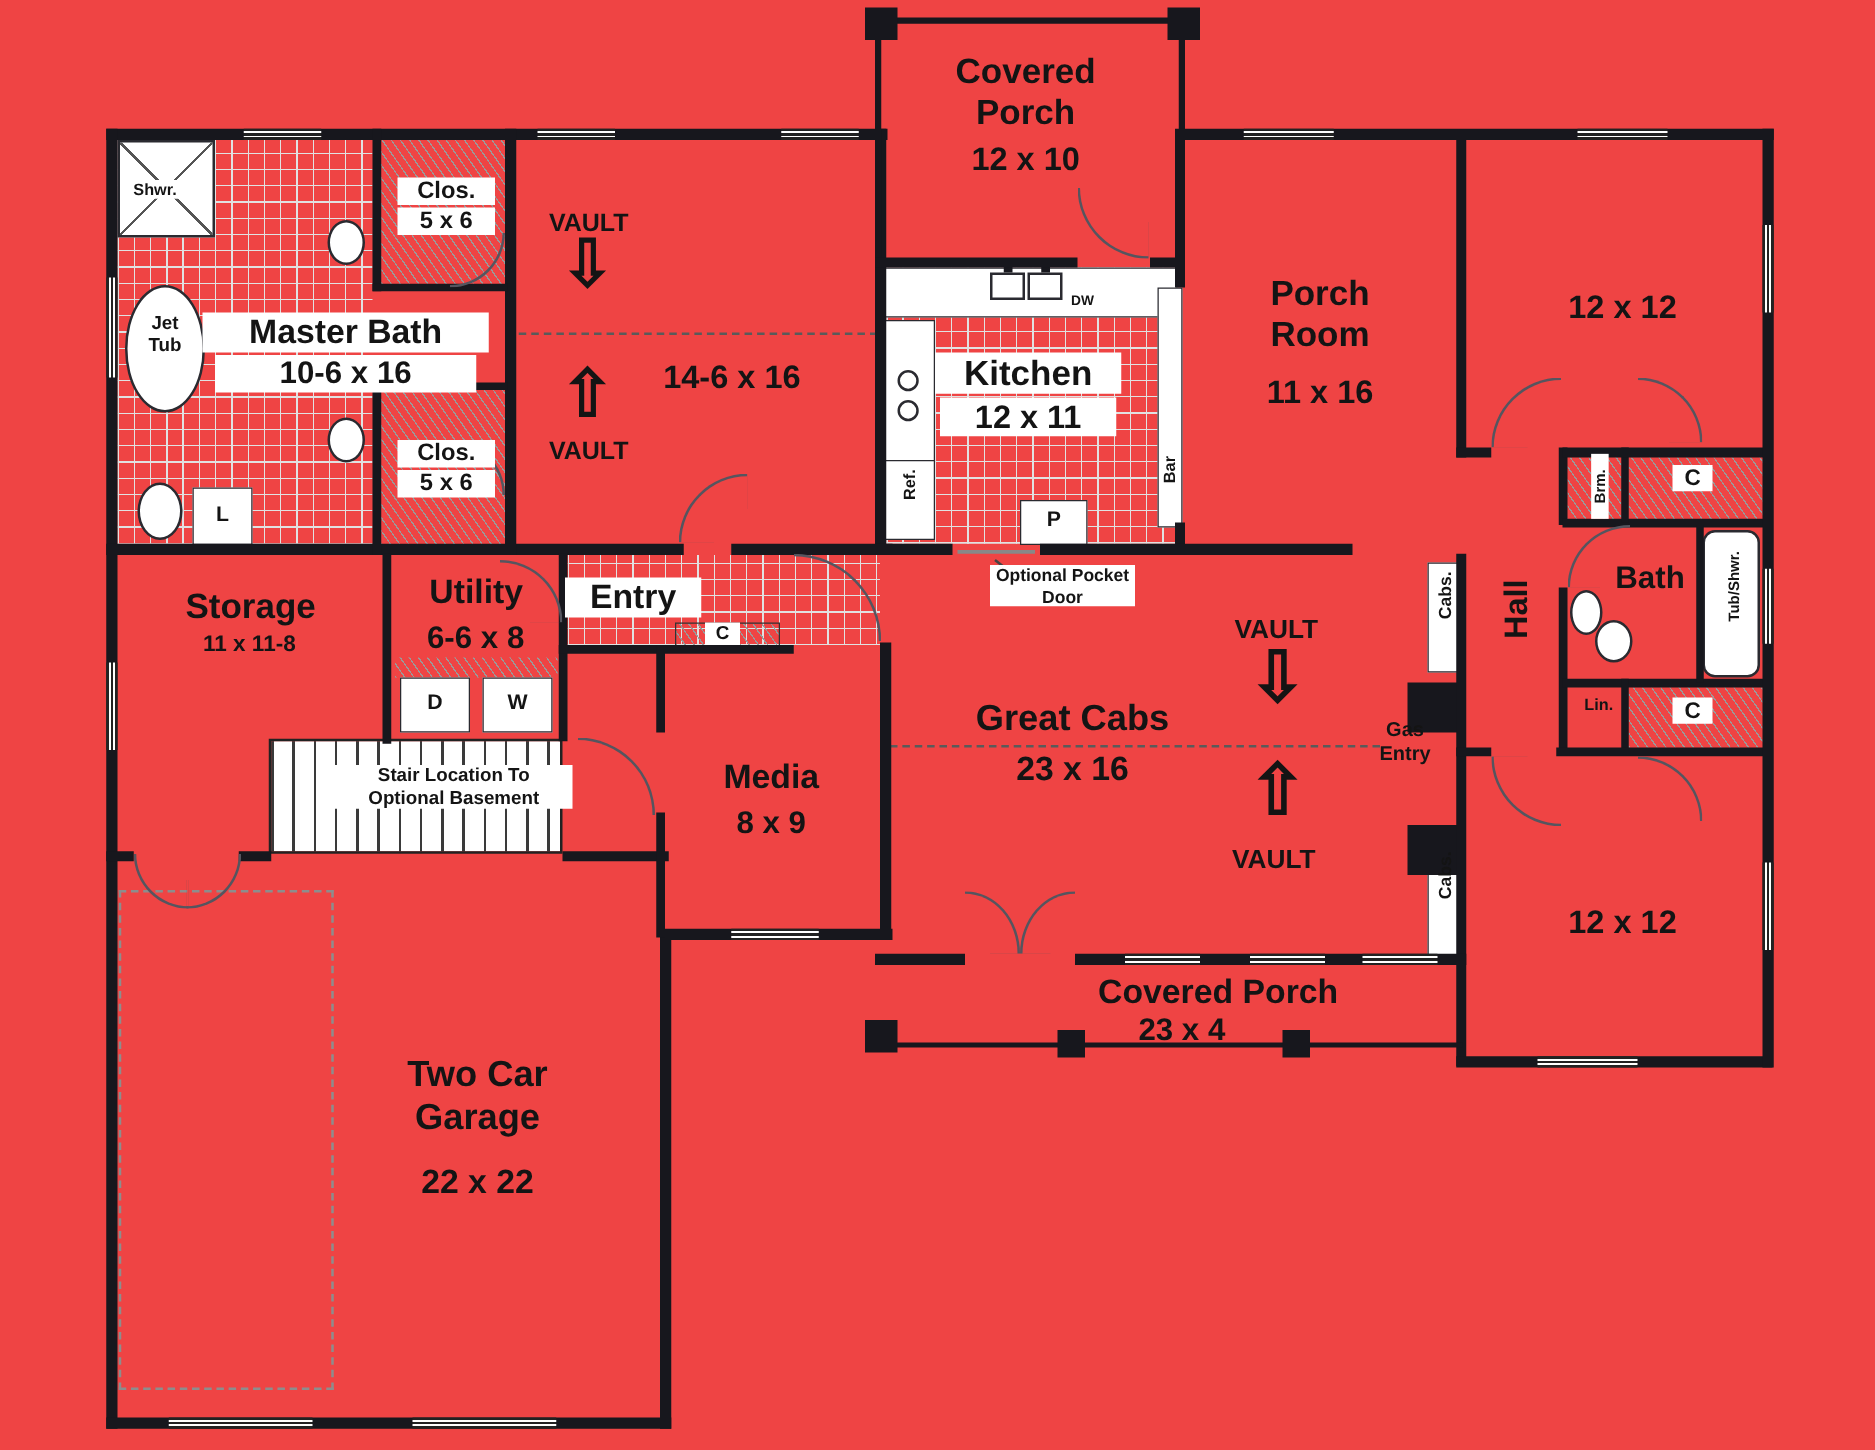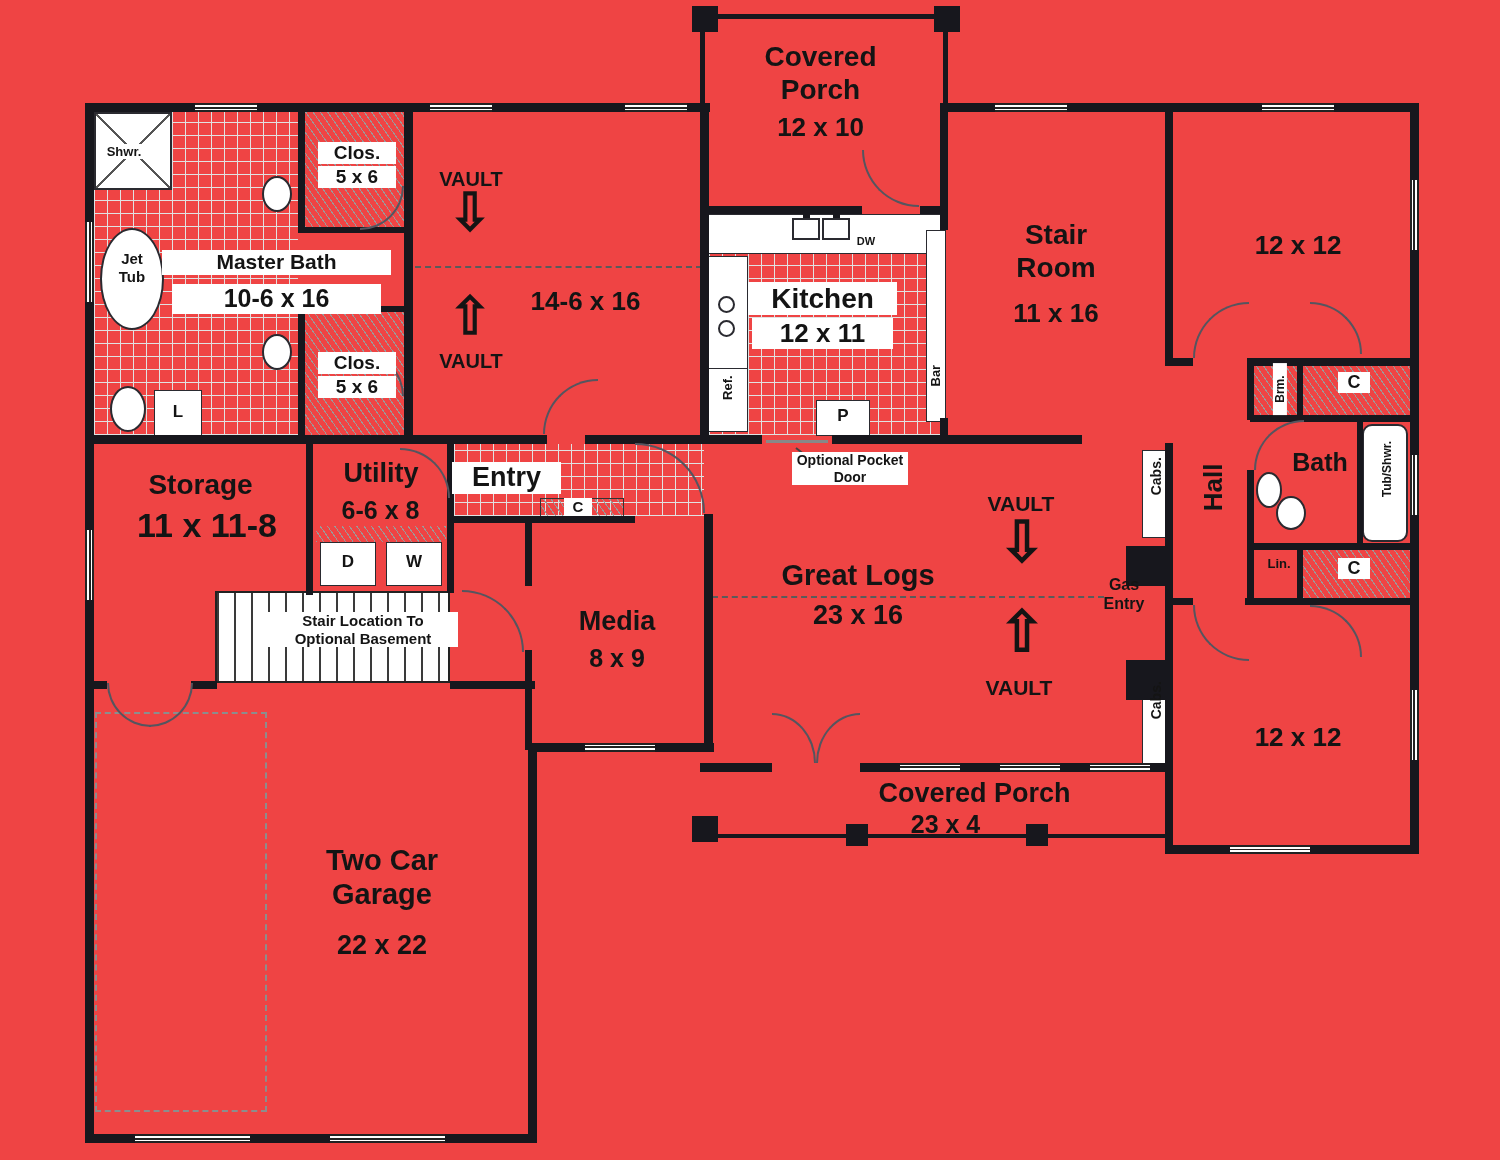--- a/index.html
+++ b/index.html
@@ -183,51 +183,51 @@
   <div class="arc tr" style="left:400px; top:448px; width:50px; height:50px;"></div>
   <div class="arc bl" style="left:107px; top:683px; width:44px; height:44px;"></div>
   <div class="arc br" style="left:149px; top:683px; width:44px; height:44px;"></div>
   <div class="arc tr" style="left:462px; top:590px; width:62px; height:62px;"></div>
   <div class="arc br" style="left:360px; top:186px; width:44px; height:44px;"></div>
   <div class="arc tr" style="left:360px; top:352px; width:44px; height:44px;"></div>
 
   <div class="lbl" style="left:728px; top:40px; width:185px; font-size:28px;">Covered Porch</div>
   <div class="lbl" style="left:753px; top:112px; width:135px; font-size:26px;">12 x 10</div>
 
-  <div class="lbl chip" style="left:162px; top:250px; width:225px; font-size:21px;">Master Bath</div>
+  <div class="lbl chip" style="left:162px; top:250px; width:225px; font-size:27px;">Master Bath</div>
   <div class="lbl chip" style="left:172px; top:284px; width:205px; font-size:25px;">10-6 x 16</div>
 
   <div class="lbl chip" style="left:318px; top:142px; width:74px; font-size:19px;">Clos.</div>
   <div class="lbl chip" style="left:318px; top:166px; width:74px; font-size:19px;">5 x 6</div>
   <div class="lbl chip" style="left:318px; top:352px; width:74px; font-size:19px;">Clos.</div>
   <div class="lbl chip" style="left:318px; top:376px; width:74px; font-size:19px;">5 x 6</div>
 
   <div class="lbl" style="left:498px; top:286px; width:175px; font-size:26px;">14-6 x 16</div>
 
   <div class="lbl chip" style="left:748px; top:282px; width:145px; font-size:28px;">Kitchen</div>
   <div class="lbl chip" style="left:752px; top:318px; width:137px; font-size:26px;">12 x 11</div>
 
-  <div class="lbl" style="left:992px; top:218px; width:128px; font-size:28px;">Stair Room</div>
+  <div class="lbl" style="left:992px; top:218px; width:128px; font-size:28px;">Porch Room</div>
   <div class="lbl" style="left:992px; top:298px; width:128px; font-size:26px;">11 x 16</div>
 
   <div class="lbl" style="left:1222px; top:230px; width:152px; font-size:26px;">12 x 12</div>
 
   <div class="lbl" style="left:1270px; top:448px; width:100px; font-size:25px;">Bath</div>
   <div class="lbl rot" style="left:1173px; top:472px; width:80px; font-size:26px;">Hall</div>
 
-  <div class="lbl" style="left:758px; top:558px; width:200px; font-size:29px;">Great Logs</div>
+  <div class="lbl" style="left:758px; top:558px; width:200px; font-size:29px;">Great Cabs</div>
   <div class="lbl" style="left:788px; top:600px; width:140px; font-size:27px;">23 x 16</div>
 
   <div class="lbl" style="left:1222px; top:722px; width:152px; font-size:26px;">12 x 12</div>
 
   <div class="lbl" style="left:852px; top:778px; width:245px; font-size:27px;">Covered Porch</div>
   <div class="lbl" style="left:878px; top:810px; width:135px; font-size:25px;">23 x 4</div>
 
   <div class="lbl" style="left:128px; top:468px; width:145px; font-size:28px;">Storage</div>
-  <div class="lbl" style="left:122px; top:505px; width:155px; font-size:34px;text-align:right;">11 x 11-8</div>
+  <div class="lbl" style="left:122px; top:505px; width:155px; font-size:18px;">11 x 11-8</div>
 
   <div class="lbl" style="left:330px; top:458px; width:102px; font-size:27px;">Utility</div>
   <div class="lbl" style="left:328px; top:496px; width:105px; font-size:25px;">6-6 x 8</div>
 
   <div class="lbl chip" style="left:452px; top:462px; width:105px; font-size:27px;">Entry</div>
 
   <div class="lbl" style="left:562px; top:606px; width:110px; font-size:27px;">Media</div>
   <div class="lbl" style="left:568px; top:644px; width:98px; font-size:25px;">8 x 9</div>
 
   <div class="lbl" style="left:298px; top:843px; width:168px; font-size:29px;">Two Car Garage</div>

